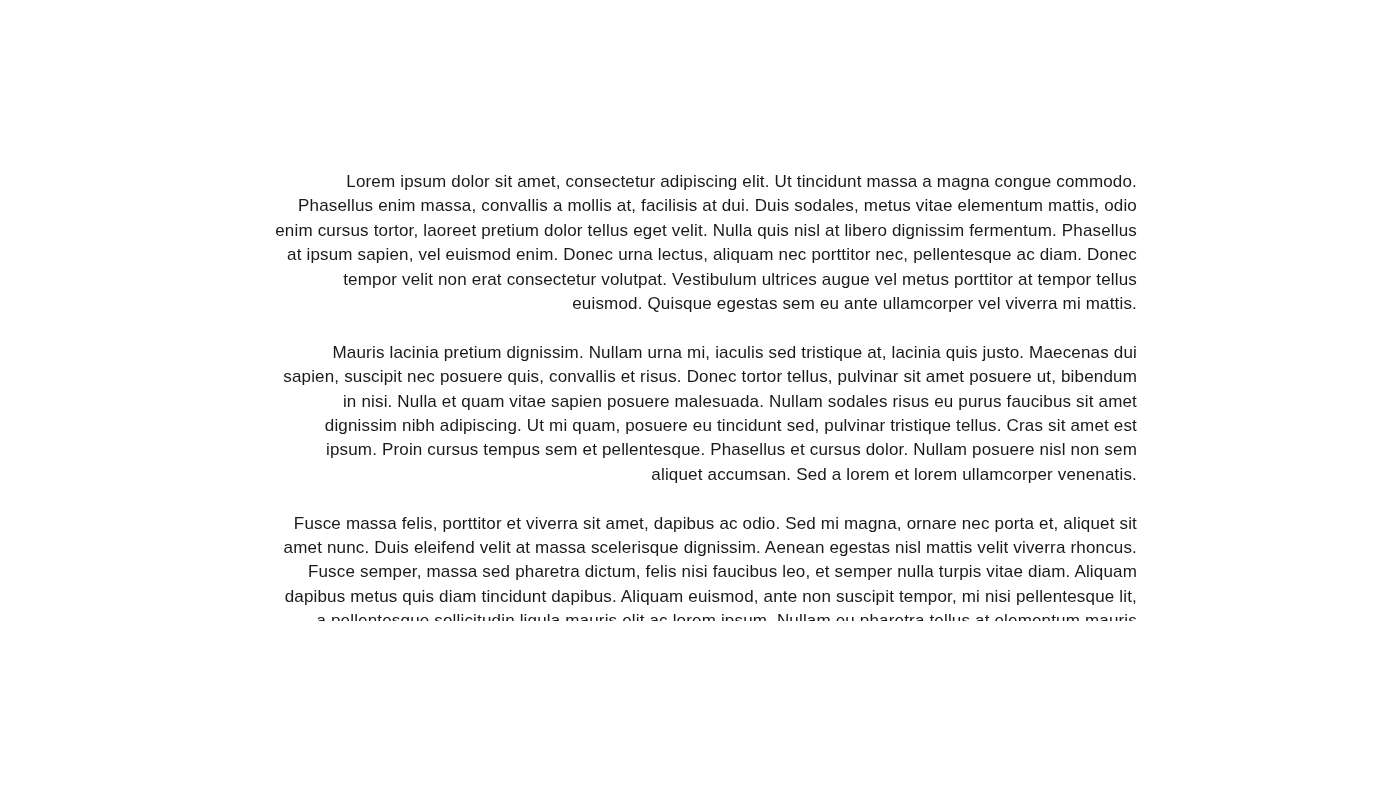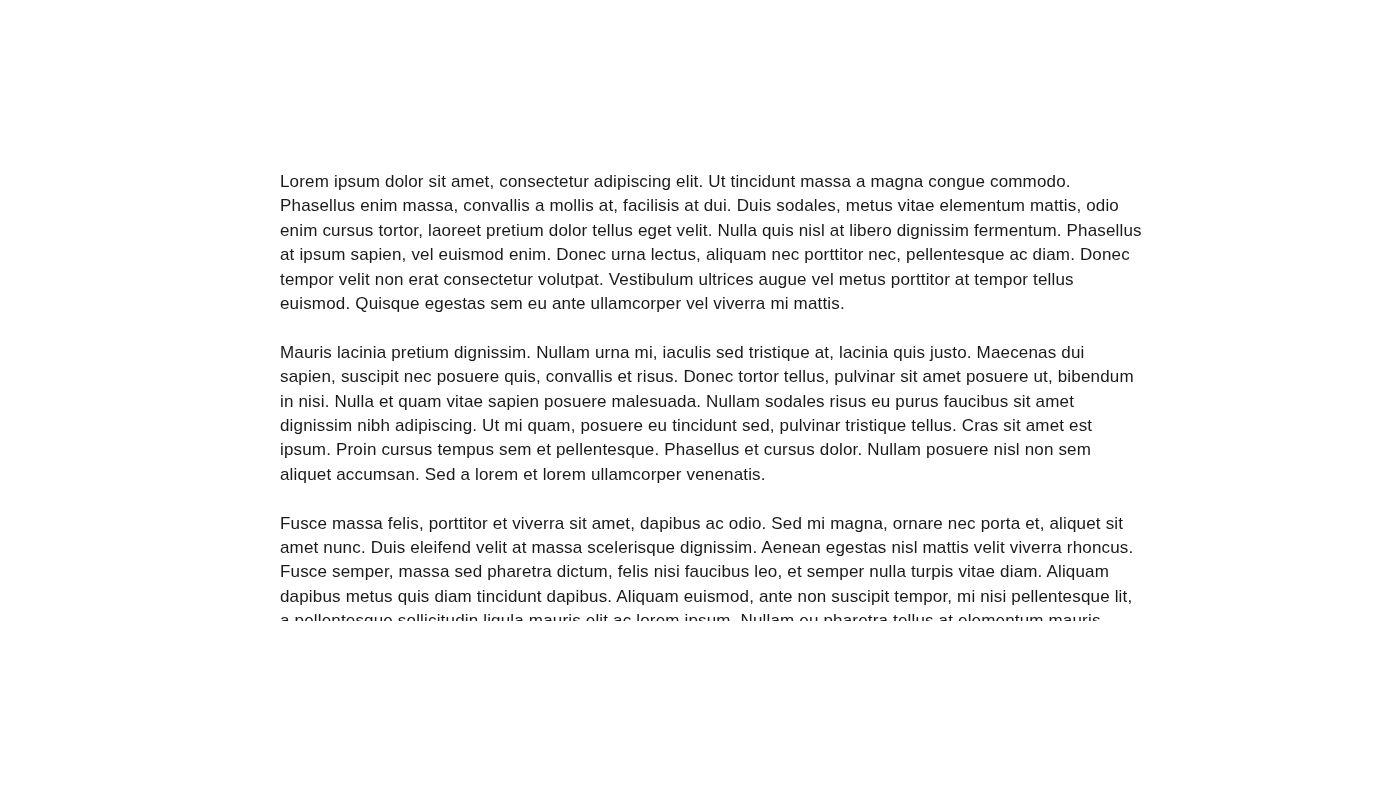--- a/index.html
+++ b/index.html
@@ -20,25 +20,26 @@
   .page {
     position: relative;
     width: 1399px;
     height: 787px;
     background: #ffffff;
   }
 
   
   .text-viewport {
     position: absolute;
-    left: 280px;
+    left: 273px;
     top: 170px;
     width: 864px;
     height: 451px;          
     overflow: hidden;
+    text-align: right;
   }
 
   .doc-body {
     font-size: 17px;
     line-height: 24.4px;
     color: #1a1a1a;
     letter-spacing: 0.01em;
     text-rendering: optimizeLegibility;
   }
 

